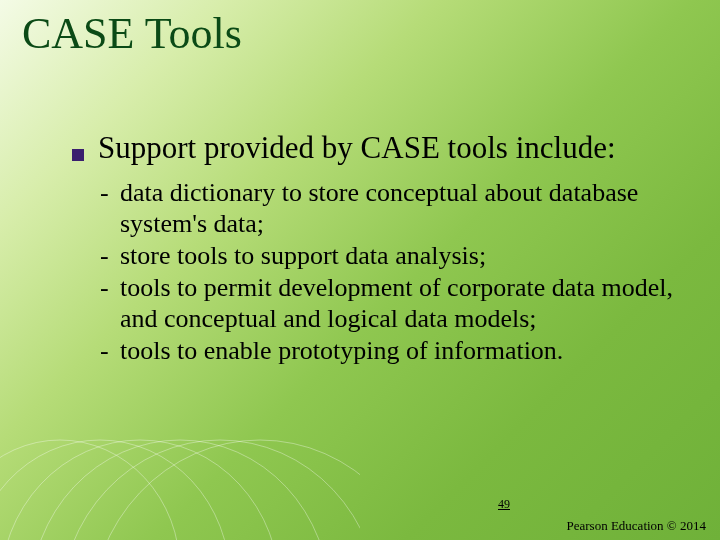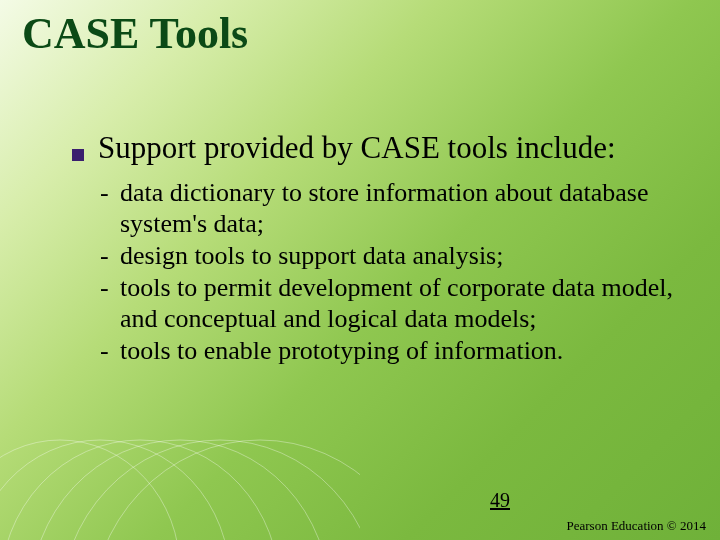--- a/index.html
+++ b/index.html
@@ -21,21 +21,21 @@
       #8fc750 55%,
       #7bb93f 75%,
       #6fb139 100%);
     box-sizing: border-box;
   }
   .title {
     position: absolute;
     top: 8px;
     left: 22px;
     font-size: 44px;
-    font-weight: bold;
+    font-weight: normal;
     color: #0b4a16;
     letter-spacing: 0px;
   }
   .content {
     position: absolute;
     top: 130px;
     left: 72px;
     right: 40px;
     color: #000;
   }
@@ -72,21 +72,21 @@
     flex: 0 0 auto;
     text-align: left;
   }
   .item-text {
     flex: 1 1 auto;
   }
   .page-number {
     position: absolute;
     bottom: 28px;
     right: 210px;
-    font-size: 20px;
+    font-size: 12px;
     color: #000;
     text-decoration: underline;
   }
   .copyright {
     position: absolute;
     bottom: 6px;
     right: 14px;
     font-size: 13px;
     color: #000;
   }
@@ -108,25 +108,25 @@
   <div class="title">CASE Tools</div>
 
   <div class="content">
     <div class="lead-row">
       <div class="bullet-square"></div>
       <div class="lead-text">Support provided by CASE tools include:</div>
     </div>
     <div class="items">
       <div class="item-row">
         <div class="dash">-</div>
-        <div class="item-text">data dictionary to store information about database system's data;</div>
+        <div class="item-text">data dictionary to store conceptual about database system's data;</div>
       </div>
       <div class="item-row">
         <div class="dash">-</div>
-        <div class="item-text">design tools to support data analysis;</div>
+        <div class="item-text">store tools to support data analysis;</div>
       </div>
       <div class="item-row">
         <div class="dash">-</div>
         <div class="item-text">tools to permit development of corporate data model, and conceptual and logical data models;</div>
       </div>
       <div class="item-row">
         <div class="dash">-</div>
         <div class="item-text">tools to enable prototyping of information.</div>
       </div>
     </div>

